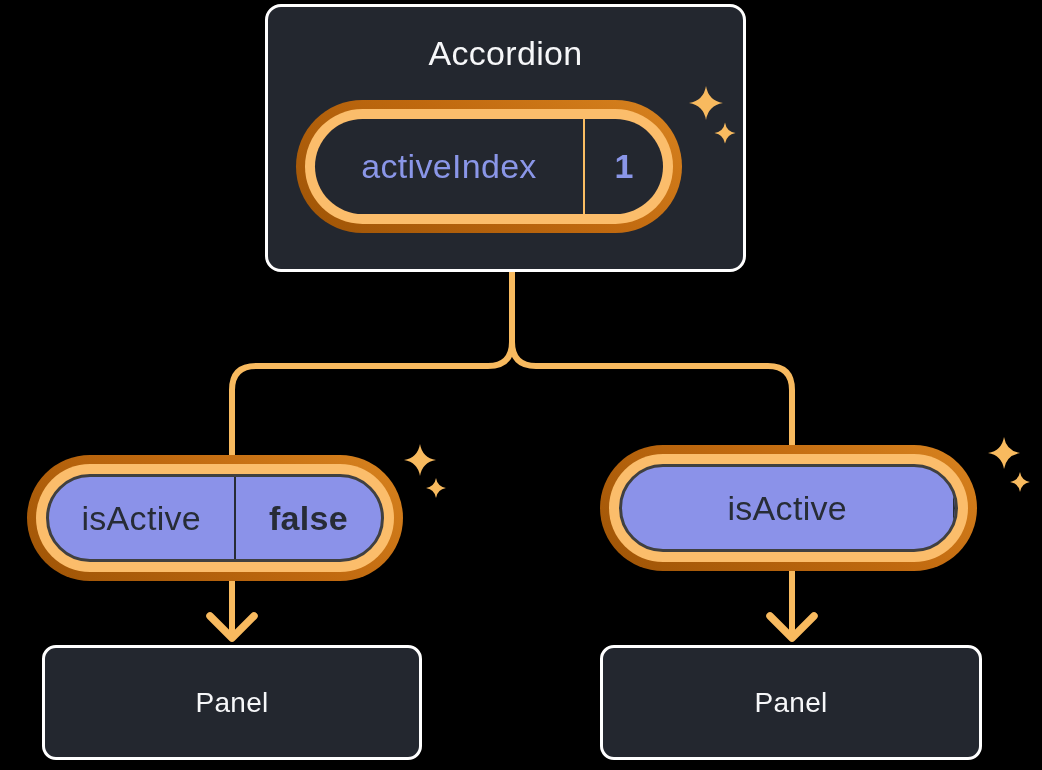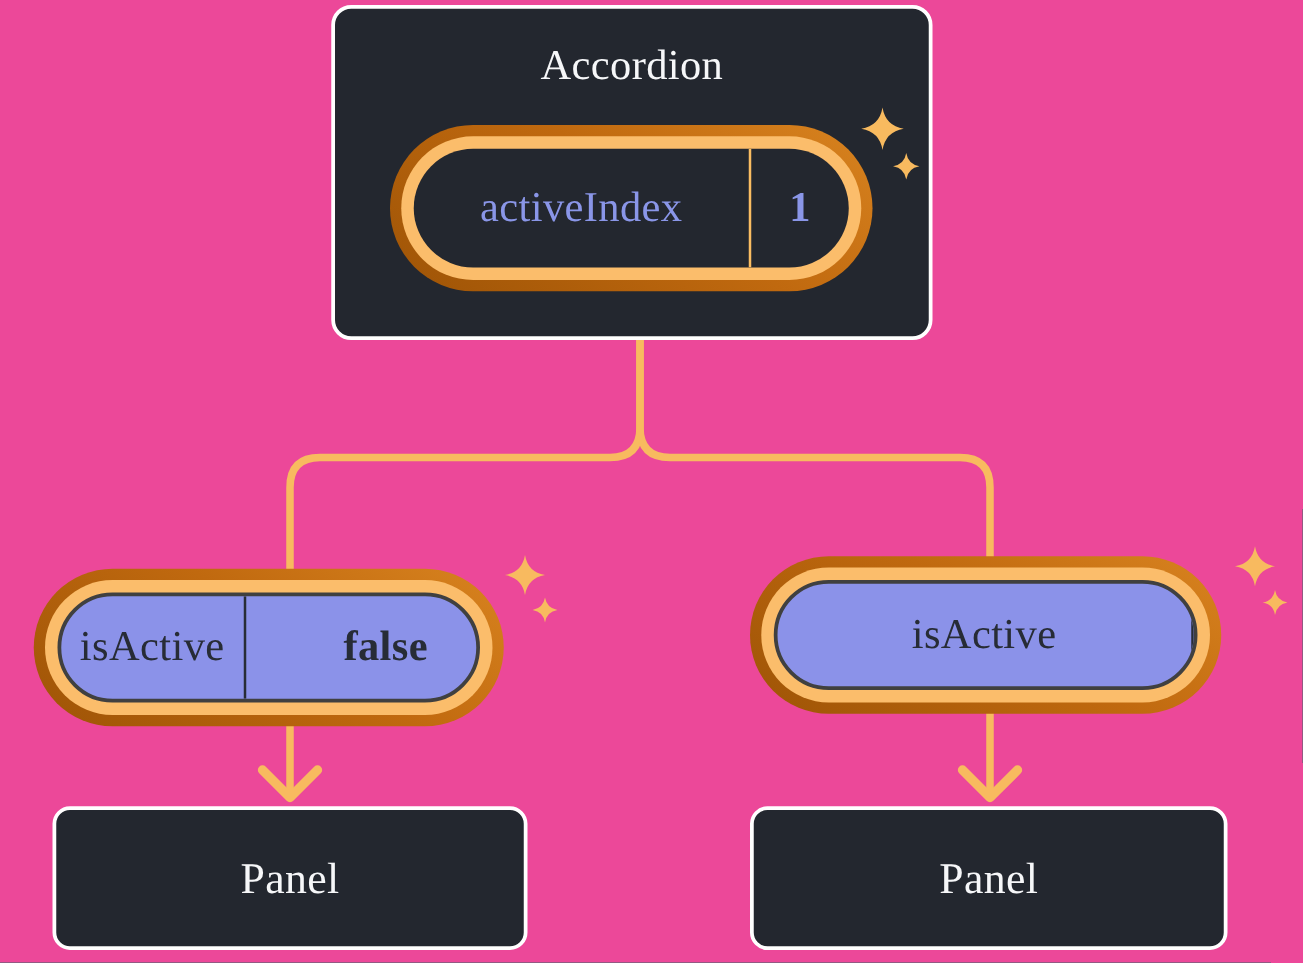--- a/index.html
+++ b/index.html
@@ -1,36 +1,36 @@
 <!DOCTYPE html>
 <html><head>
 <meta charset="utf-8">
 <style>
   html,body{margin:0;padding:0;background:#4C6973;}
   .canvas{
-    position:relative;width:1042px;height:770px;background:#ec4899;
-    overflow:hidden;font-family:Liberation Serif, serif;
+    position:relative;width:1042px;height:770px;background:#000000;
+    overflow:hidden;font-family:Liberation Sans, sans-serif;
   }
   .svg-layer{position:absolute;left:0;top:0;width:1042px;height:770px;pointer-events:none;}
   .layer-under{z-index:1;}
   .layer-over{z-index:5;}
 
   
   .box{
     position:absolute;background:#23272F;border:3px solid #FFFFFF;
     border-radius:16px;box-sizing:border-box;z-index:2;
   }
   .accordion-box{left:265px;top:4px;width:481px;height:268px;}
   .accordion-title{
     margin-top:27px;text-align:center;color:#F6F7F9;
     font-size:34px;font-weight:400;letter-spacing:0.3px;
   }
   .panel-box{
     border-radius:14px;display:flex;align-items:center;justify-content:center;
-    font-size:35px;color:#F6F7F9;font-weight:400;letter-spacing:0.3px;
+    font-size:28px;color:#F6F7F9;font-weight:400;letter-spacing:0.3px;
   }
   .panel-left{left:42px;top:645px;width:380px;height:115px;}
   .panel-right{left:600px;top:645px;width:382px;height:115px;}
 
   
   .pill{
     position:absolute;z-index:3;border-radius:999px;padding:9px;box-sizing:border-box;
     background:linear-gradient(215deg,#D8831F 0%,#C0690F 45%,#9E5406 100%);
   }
   .pill-ring{
@@ -46,25 +46,25 @@
   .cell{display:flex;align-items:center;justify-content:center;}
   .label-cell{flex:1;}
   .pill-text{font-size:34px;letter-spacing:0.3px;}
   .state-core .pill-text{color:#8A96E8;}
   .prop-core .pill-text{color:#272C36;}
   .value-text{font-weight:700;}
   .divider{width:2px;}
   .state-core .divider{background:#FABD62;}
   .prop-core .divider{width:2.5px;background:#272C36;}
 
-  .state-pill{left:312px;top:100px;width:386px;height:133px;}
+  .state-pill{left:296px;top:100px;width:386px;height:133px;}
   .prop-pill-left{left:27px;top:455px;width:376px;height:126px;}
   .prop-pill-right{left:600px;top:445px;width:377px;height:126px;}
   .state-pill .value-cell{width:78px;}
-  .prop-pill-left .value-cell{width:145px;padding-left:39px;}
+  .prop-pill-left .value-cell{width:145px;}
   .prop-pill-right .value-cell{width:126px;}
 </style>
 </head>
 <body>
 
 <div class="canvas">
 
   <svg class="svg-layer layer-under" viewBox="0 0 1042 770">
     <g fill="none" stroke="#F8BA5F" stroke-width="6" stroke-linecap="round" stroke-linejoin="round">
       <path d="M512 271 V342 Q512 366 488 366 H256 Q232 366 232 390 V633"></path>

